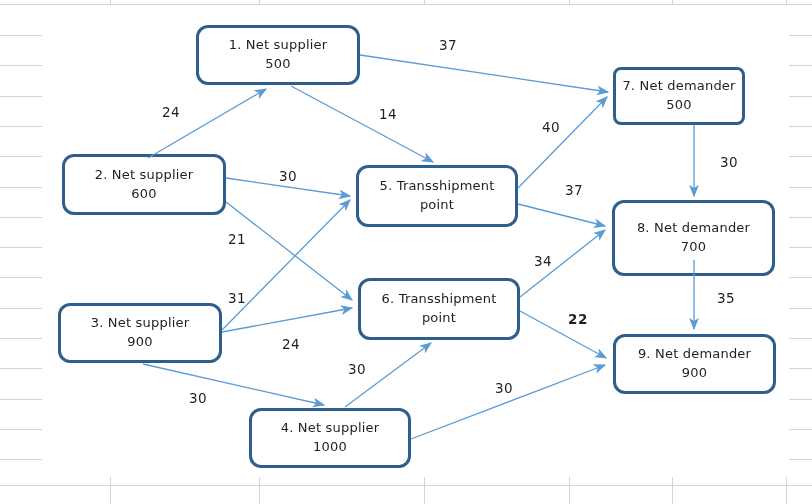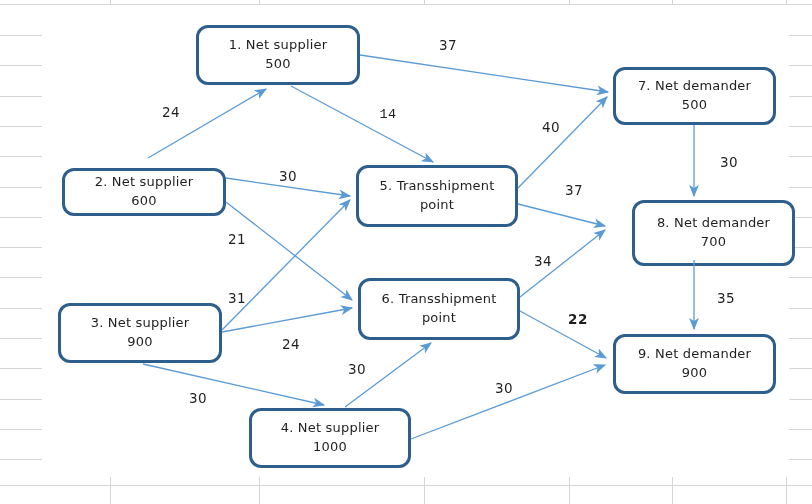--- a/index.html
+++ b/index.html
@@ -97,56 +97,56 @@
         <line x1="694" y1="125" x2="694" y2="196" stroke="#5b9bd5" stroke-width="1.3" marker-end="url(#arrow)"></line>
         <line x1="694" y1="260" x2="694" y2="329" stroke="#5b9bd5" stroke-width="1.3" marker-end="url(#arrow)"></line>
         <line x1="411" y1="439" x2="605" y2="365" stroke="#5b9bd5" stroke-width="1.3" marker-end="url(#arrow)"></line>
       </g>
   </svg>
   <div id="node-layer">
       <div class="node" style="left: 196px; top: 25px; width: 164px; height: 60px;">
         <span>1. Net supplier</span>
         <span>500</span>
       </div>
-      <div class="node" style="left: 62px; top: 168px; width: 164px; height: 48px;">
+      <div class="node" style="left: 62px; top: 154px; width: 164px; height: 61px;">
         <span>2. Net supplier</span>
         <span>600</span>
       </div>
       <div class="node" style="left: 58px; top: 303px; width: 164px; height: 60px;">
         <span>3. Net supplier</span>
         <span>900</span>
       </div>
       <div class="node" style="left: 249px; top: 408px; width: 162px; height: 60px;">
         <span>4. Net supplier</span>
         <span>1000</span>
       </div>
       <div class="node" style="left: 356px; top: 165px; width: 162px; height: 62px;">
         <span>5. Transshipment</span>
         <span>point</span>
       </div>
       <div class="node" style="left: 358px; top: 278px; width: 162px; height: 62px;">
         <span>6. Transshipment</span>
         <span>point</span>
       </div>
-      <div class="node" style="left: 613px; top: 67px; width: 163px; height: 58px;">
+      <div class="node" style="left: 613px; top: 67px; width: 132px; height: 58px; border-radius: 8px;">
         <span>7. Net demander</span>
         <span>500</span>
       </div>
-      <div class="node" style="left: 612px; top: 200px; width: 163px; height: 66px; margin-left: 20px;">
+      <div class="node" style="left: 612px; top: 200px; width: 163px; height: 76px;">
         <span>8. Net demander</span>
         <span>700</span>
       </div>
       <div class="node" style="left: 613px; top: 334px; width: 163px; height: 60px;">
         <span>9. Net demander</span>
         <span>900</span>
       </div>
     </div>
   <div id="label-layer">
       <div class="edge-label" style="left: 171px; top: 112px;">24</div>
-      <div class="edge-label" style="left: 388px; top: 114px; font-family: Liberation Mono, monospace;">14</div>
+      <div class="edge-label" style="left: 388px; top: 114px;">14</div>
       <div class="edge-label" style="left: 448px; top: 45px;">37</div>
       <div class="edge-label" style="left: 288px; top: 176px;">30</div>
       <div class="edge-label" style="left: 237px; top: 239px;">21</div>
       <div class="edge-label" style="left: 237px; top: 298px;">31</div>
       <div class="edge-label" style="left: 291px; top: 344px;">24</div>
       <div class="edge-label" style="left: 198px; top: 398px;">30</div>
       <div class="edge-label" style="left: 357px; top: 369px;">30</div>
       <div class="edge-label" style="left: 551px; top: 127px;">40</div>
       <div class="edge-label" style="left: 574px; top: 190px;">37</div>
       <div class="edge-label" style="left: 543px; top: 261px;">34</div>

